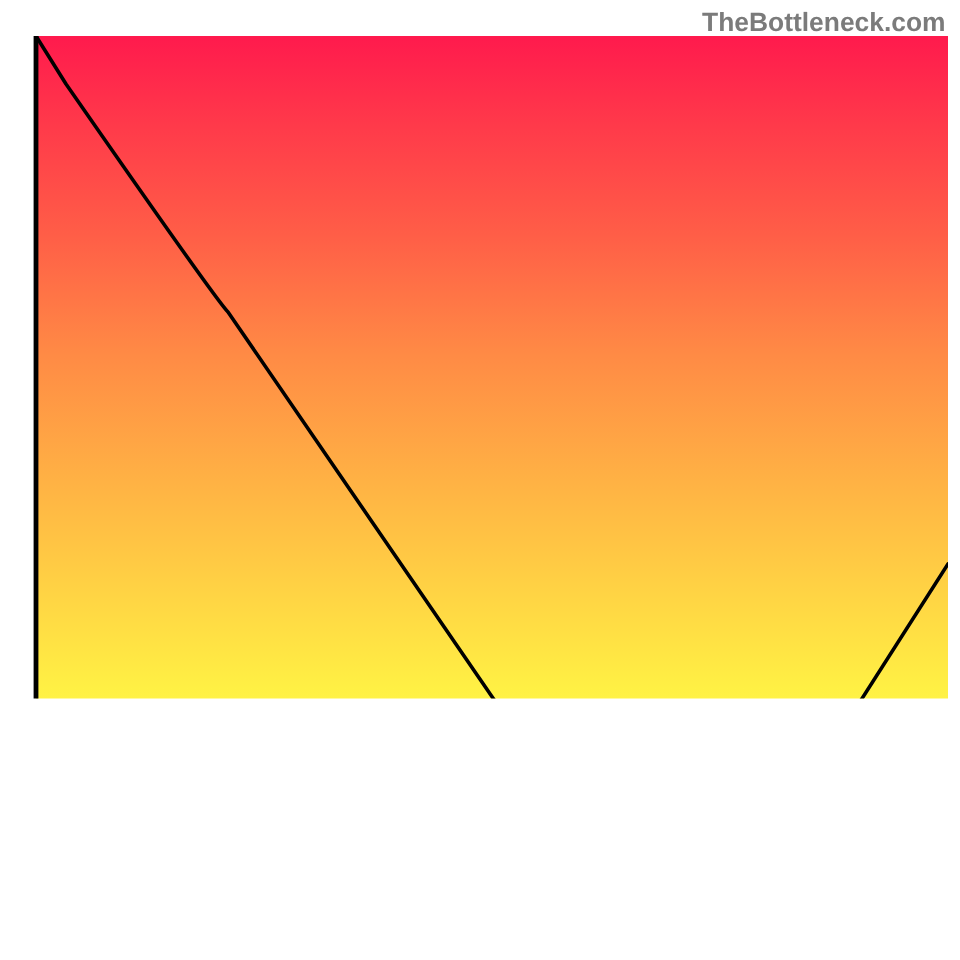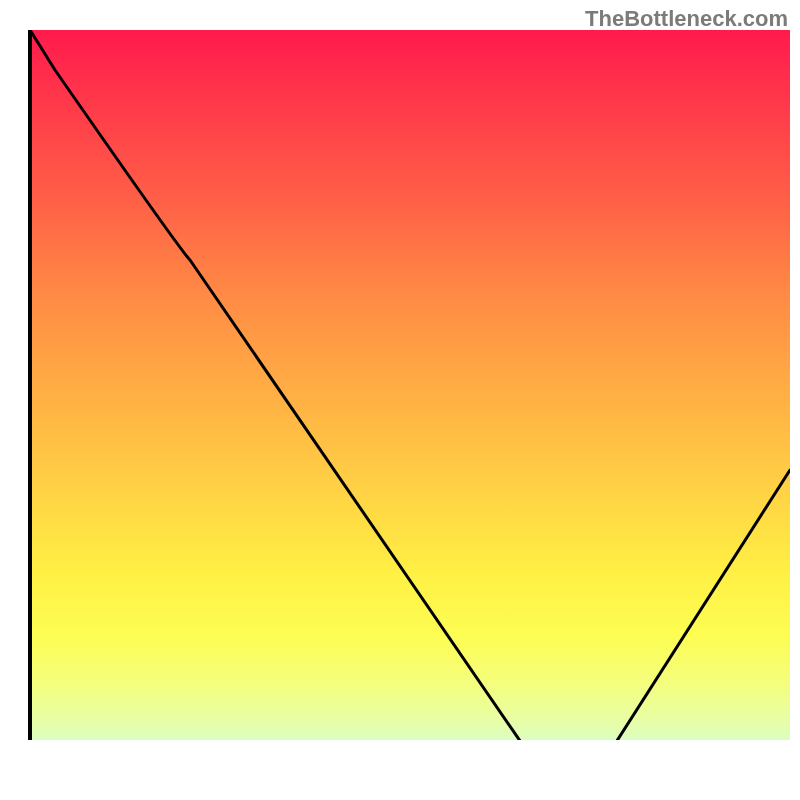--- a/index.html
+++ b/index.html
@@ -3,21 +3,21 @@
 <meta charset="utf-8">
 <style>
   body {
     margin: 0;
     padding: 0;
     background: #ffffff;
     font-family: Arial, Helvetica, sans-serif;
   }
   .container {
     width: 800px;
-    height: 740px;
+    height: 582px;
     position: relative;
   }
   .watermark {
     position: absolute;
     top: 6px;
     right: 12px;
     font-size: 22px;
     font-weight: bold;
     color: #7b7b7b;
     z-index: 10;

